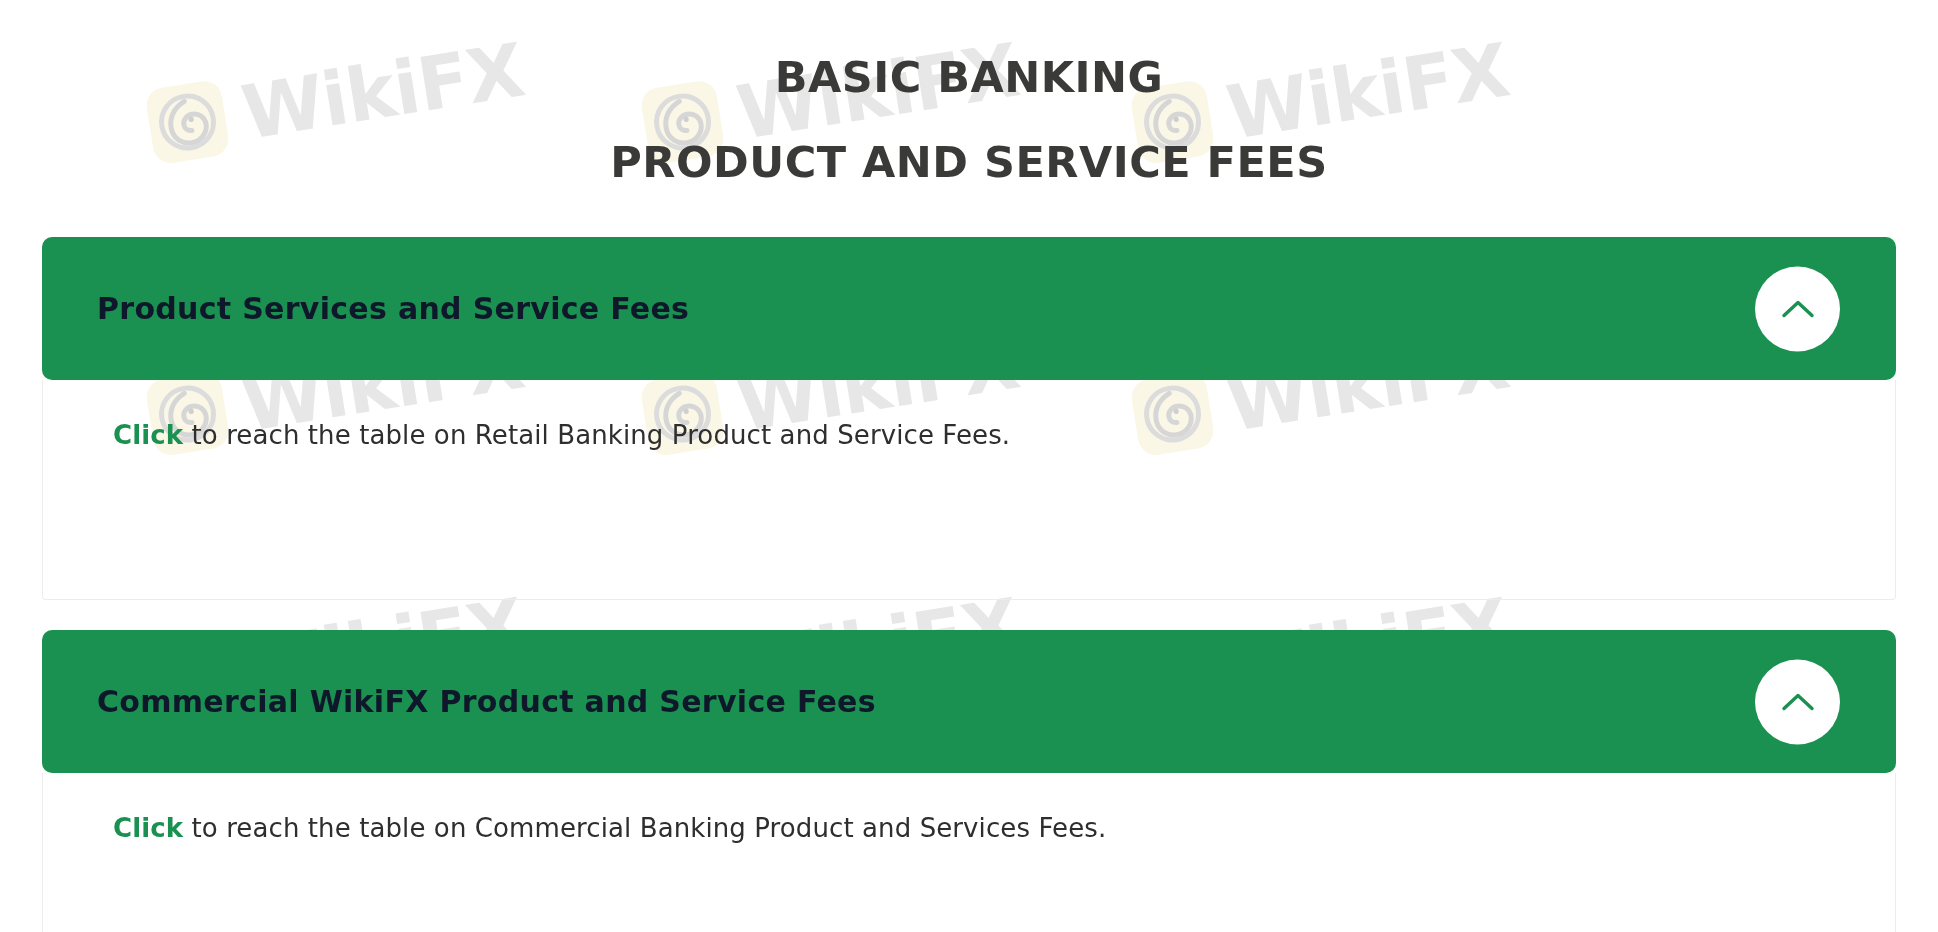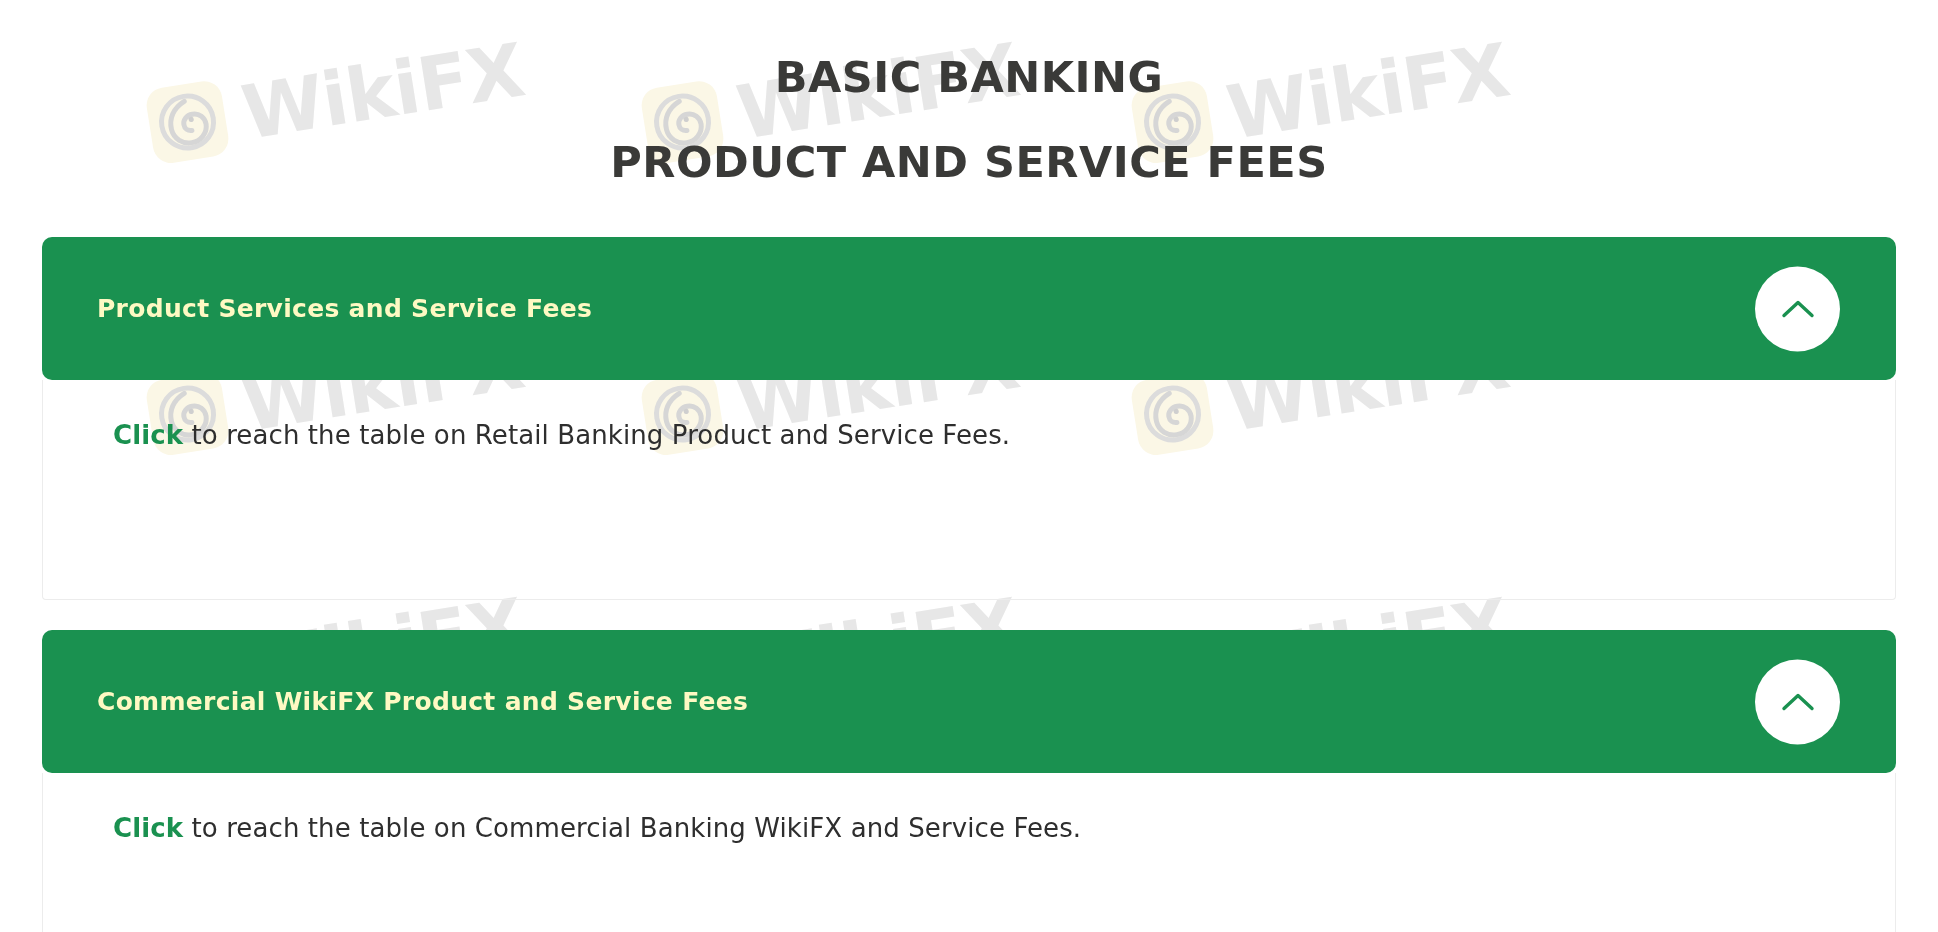--- a/index.html
+++ b/index.html
@@ -91,24 +91,24 @@
     position: relative;
     height: 143px;
     background: #1a9150;
     border-radius: 10px;
     display: flex;
     align-items: center;
     cursor: pointer;
   }
   .accordion-title {
     margin-left: 55px;
-    color: #fef9c3;
-    font-family: "DejaVu Sans", sans-serif;
-    font-weight: 700;
-    font-size: 25px;
+    color: #0f172a;
+    font-family: "DejaVu Sans", sans-serif;
+    font-weight: 700;
+    font-size: 30px;
     letter-spacing: 0.3px;
   }
   .accordion-toggle {
     position: absolute;
     right: 56px;
     top: 50%;
     transform: translateY(-50%);
     width: 85px;
     height: 85px;
     border-radius: 50%;
@@ -270,18 +270,18 @@
     <div class="accordion-section">
       <div class="accordion-header">
         <span class="accordion-title">Commercial WikiFX Product and Service Fees</span>
         <button class="accordion-toggle">
           <svg width="34" height="22" viewBox="0 0 34 22" aria-hidden="true">
             <path d="M3 18 L17 5 L31 18" fill="none" stroke="#1a9150" stroke-width="3.4" stroke-linecap="round" stroke-linejoin="round"></path>
           </svg>
         </button>
       </div>
       <div class="accordion-body partial">
-        <p class="body-text"><a class="body-link" href="#">Click</a><span> to reach the table on Commercial Banking WikiFX and Service Fees.</span></p>
+        <p class="body-text"><a class="body-link" href="#">Click</a><span> to reach the table on Commercial Banking Product and Services Fees.</span></p>
       </div>
     </div>
 
   </div>
 </div>
 
 </body></html>

